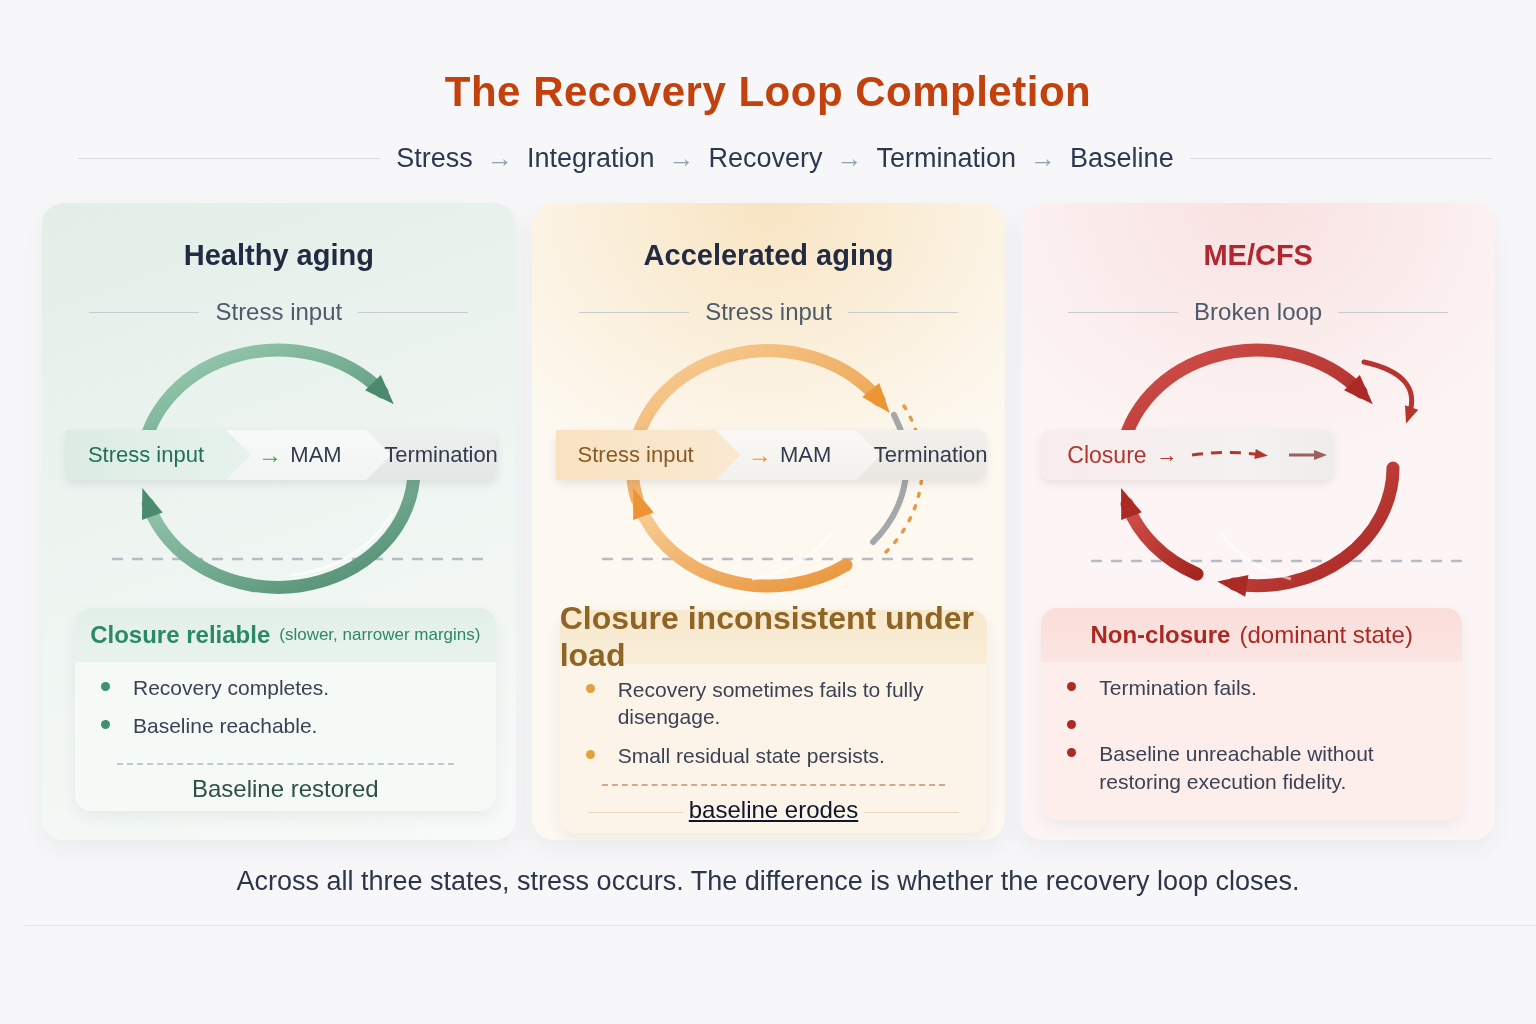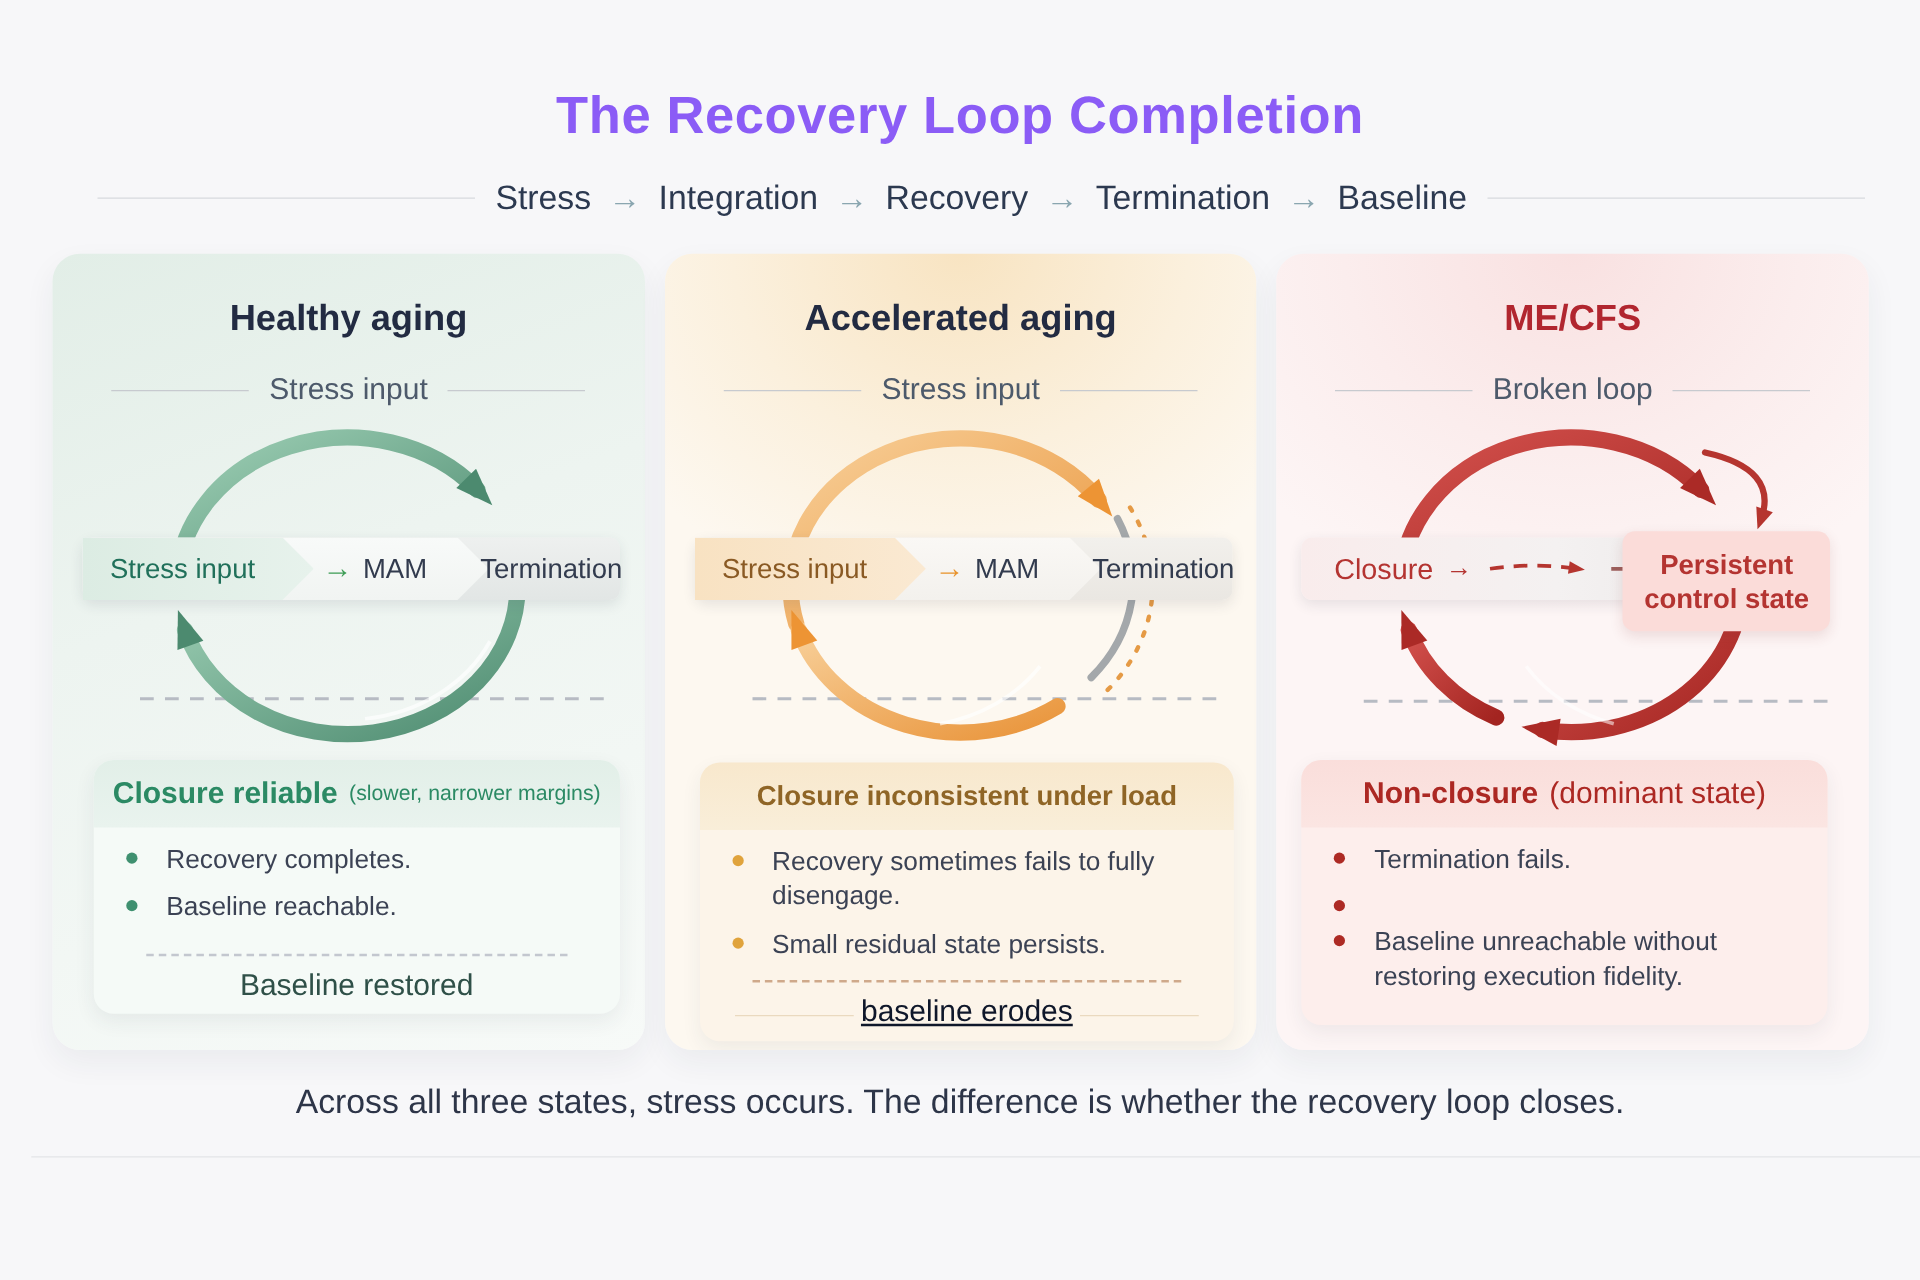--- a/index.html
+++ b/index.html
@@ -9,21 +9,21 @@
     background:#f7f7f9;
     color:#3b4254;
     overflow:hidden;
     position:relative;
   }
   .stage { position:absolute; inset:0; }
 
   
   .main-title {
     position:absolute; top:68px; left:0; right:0;
-    text-align:center; font-size:42px; font-weight:700; color:#8b5cf6;
+    text-align:center; font-size:42px; font-weight:700; color:#c2410c;
     letter-spacing:.5px;
   }
   .flow-row {
     position:absolute; top:140px; left:78px; right:44px; height:36px;
     display:flex; align-items:center; gap:16px;
   }
   .flow-line { flex:1; height:1px; background:#d8dade; }
   .flow-steps { display:flex; align-items:center; gap:14px; font-size:27px; color:#2c3950; }
   .flow-arrow { color:#8aa6b0; font-size:26px; }
 
@@ -114,21 +114,21 @@
 
   .p1 .card { left:33px; right:20px; top:405px; height:203px; background:#f5faf7; }
   .p1 .card-head { background:linear-gradient(180deg,#e2efe8,#e9f3ee); }
   .p1 .card-head .h-main { font-size:24px; font-weight:700; color:#2b8a64; }
   .p1 .card-head .h-note { font-size:17px; color:#2b8a64; }
   .p1 .dot { background:#3f9070; }
   .p1 .card-caption { color:#2f5048; }
 
   .p2 .card { left:28px; right:18px; top:407px; height:223px; background:#fcf4e9; }
   .p2 .card-head { background:linear-gradient(180deg,#f8e8cd,#f9eed9); }
-  .p2 .card-head .h-main { font-size:22px; font-weight:700; color:#8f6526; }
+  .p2 .card-head .h-main { font-size:32px; font-weight:700; color:#8f6526; }
   .p2 .dot { background:#e0a33c; }
   .p2 .card-divider { border-color:#cfa98b; margin-top:0; }
   .p2 .card-body { padding-bottom:4px; }
   .p2 .bullet-text { max-width:345px; }
   .p2 .card-caption { color:#0f172a;text-decoration:underline; }
   .p2 .card-caption::before, .p2 .card-caption::after {
     content:""; position:absolute; top:60%; width:95px; height:1px; background:#ead9bf;
   }
   .p2 .card-caption::before { left:28px; }
   .p2 .card-caption::after { right:28px; }
@@ -321,21 +321,20 @@
         </svg>
         <svg width="48" height="24">
           <defs>
             <marker id="mkGrey" markerUnits="userSpaceOnUse" markerWidth="16" markerHeight="16" refX="8" refY="8" orient="auto">
               <path d="M1,3 L14,8 L1,13 z" fill="#9c5f5c"></path>
             </marker>
           </defs>
           <path d="M2 12 H34" fill="none" stroke="#9c5f5c" stroke-width="3" marker-end="url(#mkGrey)"></path>
         </svg>
       </div>
-      <div class="persistent-box">Persistent control state</div>
 
       <div class="card">
         <div class="card-head">
           <span class="h-main">Non-closure</span>
           <span class="h-note">(dominant state)</span>
         </div>
         <div class="card-body">
           <div class="bullet-row">
             <span class="dot"></span>
             <span class="bullet-text">Termination fails.</span>

